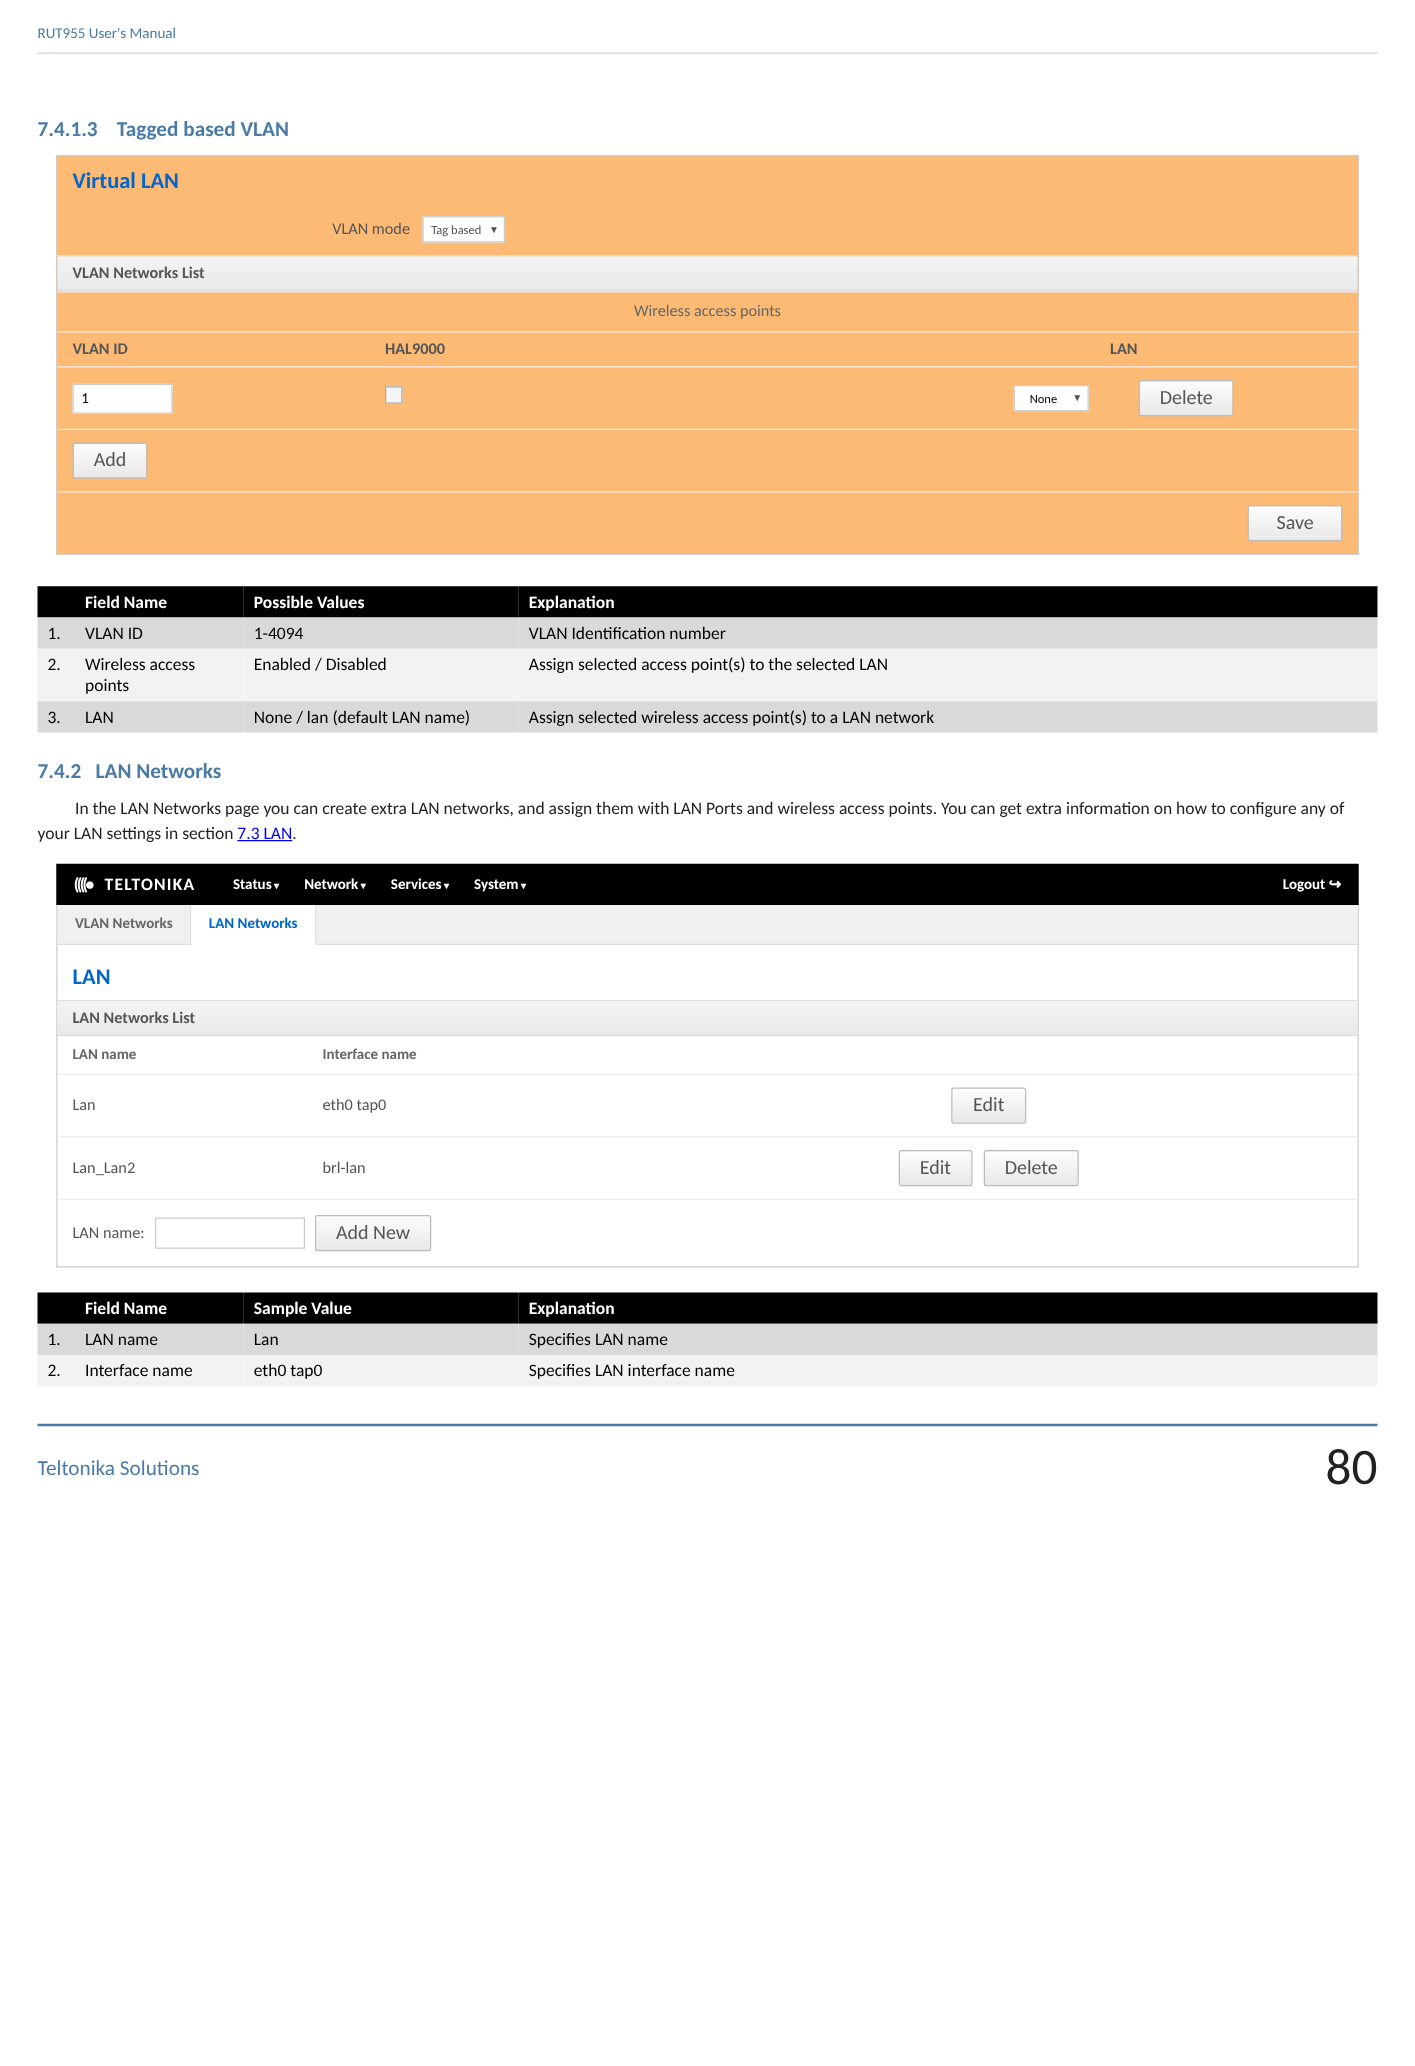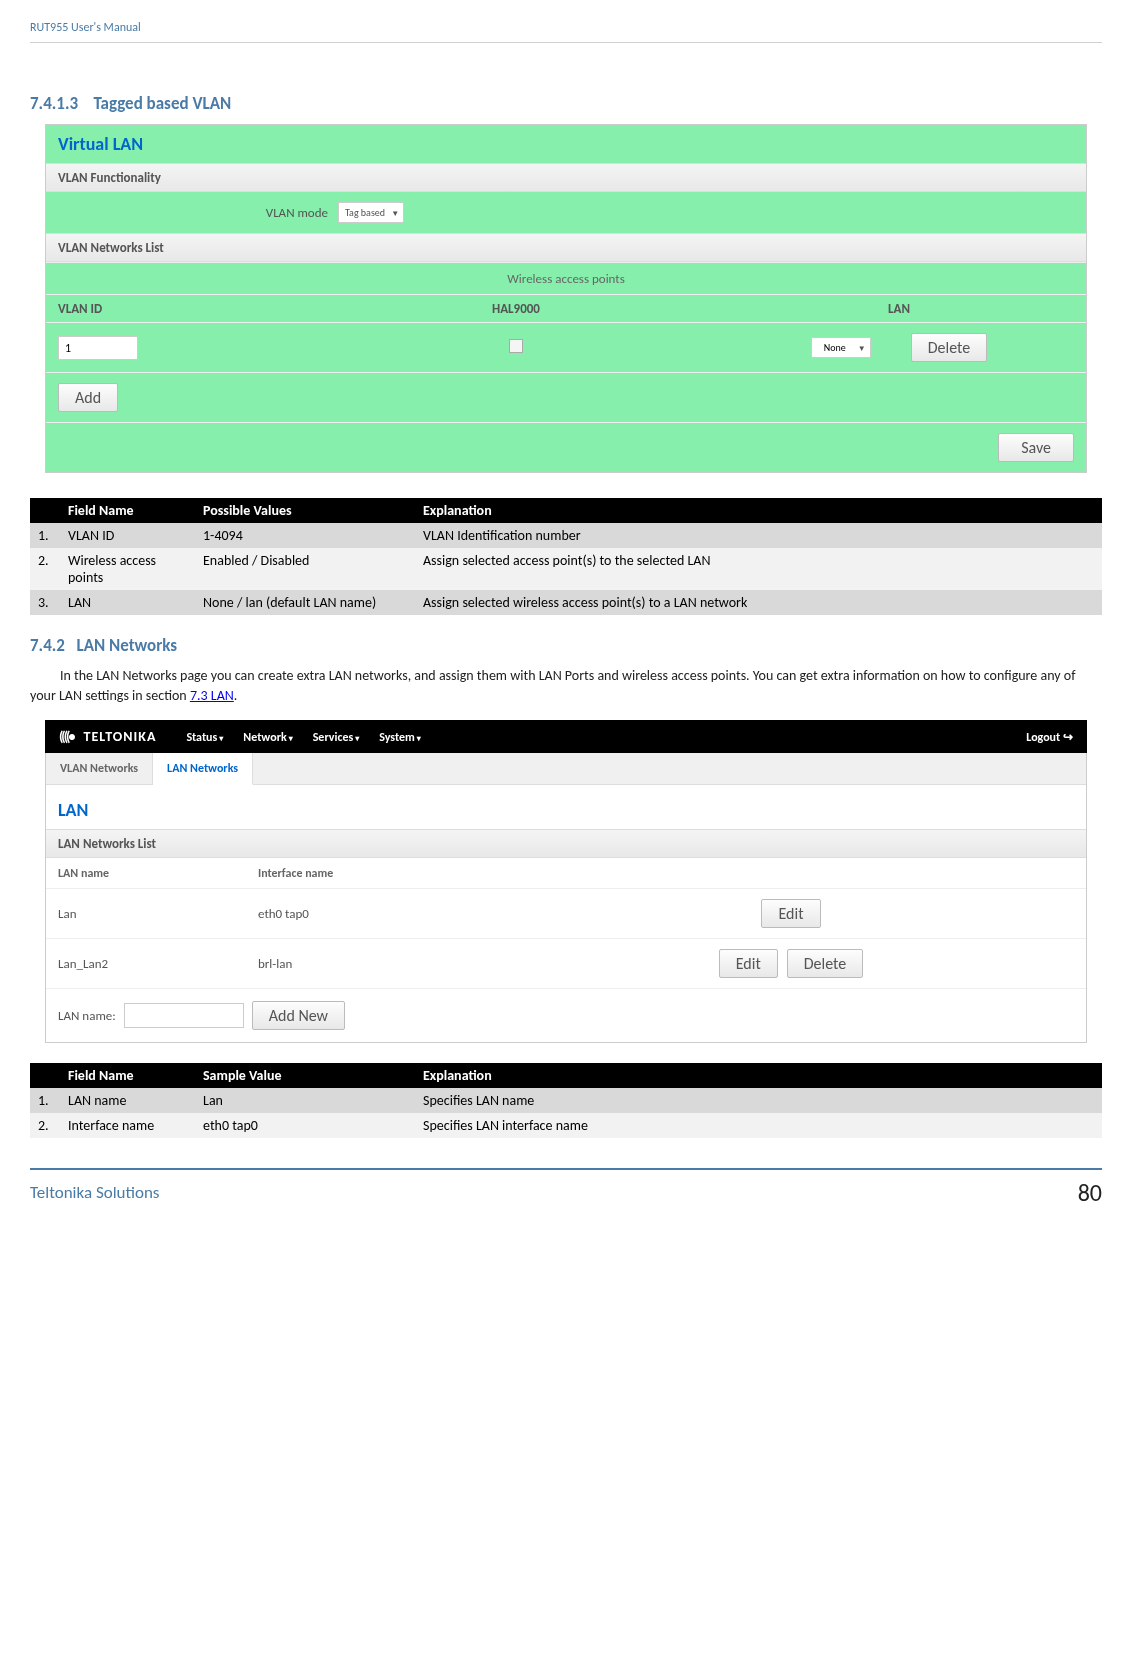--- a/index.html
+++ b/index.html
@@ -31,21 +31,21 @@
       font-size: 17px;
       font-weight: bold;
       margin-bottom: 10px;
     }
     .sub-number {
       color: #4a7ba6;
     }
     .screenshot {
       border: 1px solid #ccc;
       margin: 10px 15px 25px 15px;
-      background: #86efac;
+      background: #fdba74;
     }
     .screenshot-inner {
       padding: 0;
     }
     .blue-title {
       color: #0066cc;
       font-weight: bold;
       padding: 8px 12px;
       font-size: 18px;
     }
@@ -94,21 +94,21 @@
     .vlan-cols {
       display: flex;
       padding: 6px 12px;
       font-size: 13px;
       font-weight: bold;
       color: #555;
       border-top: 1px solid #eee;
       border-bottom: 1px solid #eee;
     }
     .vlan-col1 { width: 250px; }
-    .vlan-col2 { flex: 1; text-align: center; }
+    .vlan-col2 { flex: 1; }
     .vlan-col3 { width: 350px; text-align: center; }
     .vlan-data {
       display: flex;
       padding: 10px 12px;
       align-items: center;
       border-bottom: 1px solid #eee;
     }
     .input-box {
       border: 1px solid #ccc;
       padding: 4px 6px;
@@ -275,21 +275,21 @@
       display: flex;
       justify-content: space-between;
       padding-top: 8px;
       align-items: center;
     }
     .footer-text {
       color: #4a7ba6;
       font-size: 17px;
     }
     .page-num {
-      font-size: 24px;
+      font-size: 41px;
       color: #222;
     }
     .screenshot2 {
       margin: 10px 15px 20px 15px;
     }
     .screenshot2-inner {
       border-left: 1px solid #ccc;
       border-right: 1px solid #ccc;
       border-bottom: 1px solid #ccc;
     }
@@ -306,21 +306,20 @@
 
   <div class="section-title">
     <span>7.4.1.3</span>
     <span>&nbsp;&nbsp;</span>
     <span>Tagged based VLAN</span>
   </div>
 
   <div class="screenshot">
     <div class="screenshot-inner">
       <div class="blue-title">Virtual LAN</div>
-      <div class="section-header">VLAN Functionality</div>
       <div class="form-row">
         <div class="form-label-right">VLAN mode</div>
         <div class="select-box">Tag based</div>
       </div>
       <div class="section-header">VLAN Networks List</div>
       <div class="center-label" style="border-top:1px solid #eee">Wireless access points</div>
       <div class="vlan-cols">
         <div class="vlan-col1">VLAN ID</div>
         <div class="vlan-col2">HAL9000</div>
         <div class="vlan-col3">LAN</div>

